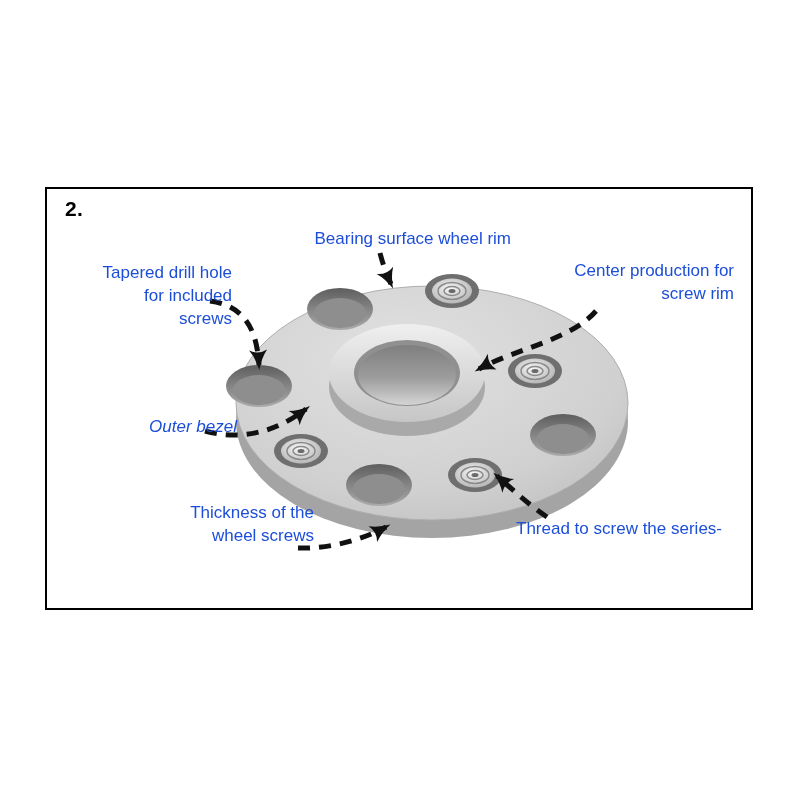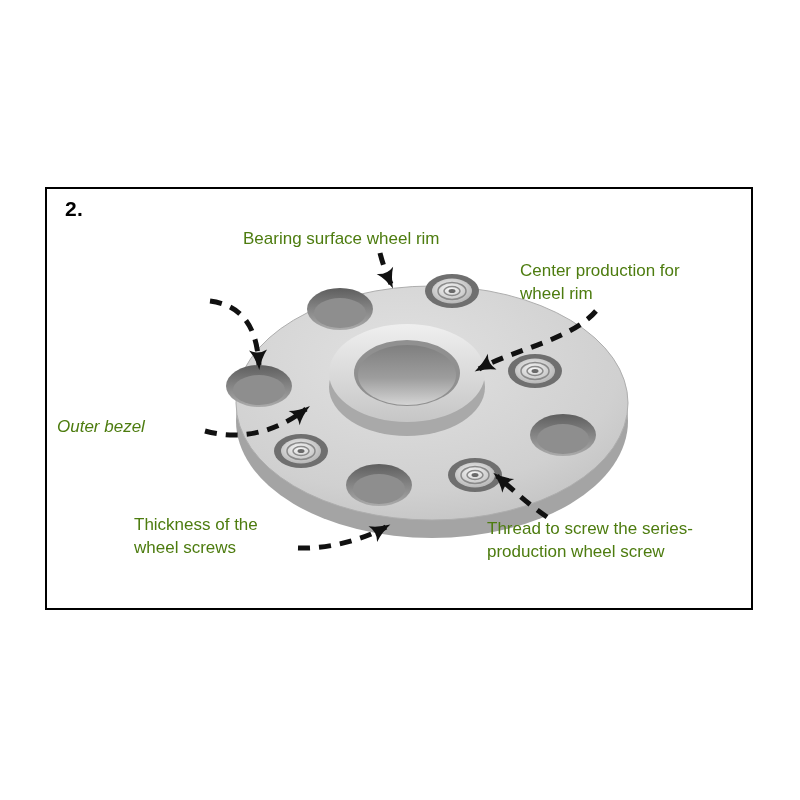--- a/index.html
+++ b/index.html
@@ -33,22 +33,22 @@
     left: 18px;
     top: 8px;
     font-size: 21px;
     font-weight: bold;
     letter-spacing: 0.2px;
   }
   .callout {
     position: absolute;
     font-size: 17px;
     line-height: 23px;
-    text-align: left;
-    color: #4d7c0f;
+    text-align: right;
+    color: #1d4ed8;
   }
 </style>
 </head>
 <body>
 
 <div class="stage">
   <div class="panel">
 
     <svg class="illustration" viewBox="0 0 704 419">
       <defs>
@@ -144,34 +144,38 @@
         <path d="M500,328 C482,316 466,301 450,287" marker-end="url(#arrowHead)"></path>
       </g>
     </svg>
 
     <div class="step-number">2.</div>
 
     <div class="callout" style="left:196px; top:38px; width:268px;">
         <div>Bearing surface wheel rim</div>
       </div>
 
+    <div class="callout" style="left:5px; top:72px; width:180px;">
+        <div>Tapered drill hole</div>
+        <div>for included</div>
+        <div>screws</div>
+      </div>
 
     <div class="callout" style="left:473px; top:70px; width:214px;">
         <div>Center production for</div>
-        <div>wheel rim</div>
+        <div>screw rim</div>
       </div>
 
     <div class="callout" style="left:10px; top:226px; width:180px;font-style:italic;">
         <div>Outer bezel</div>
       </div>
 
-    <div class="callout" style="left:87px; top:324px; width:180px;">
+    <div class="callout" style="left:87px; top:312px; width:180px;">
         <div>Thickness of the</div>
         <div>wheel screws</div>
       </div>
 
     <div class="callout" style="left:440px; top:328px; width:235px;">
         <div>Thread to screw the series-</div>
-        <div>production wheel screw</div>
       </div>
 
   </div>
 </div>
 
 </body></html>

